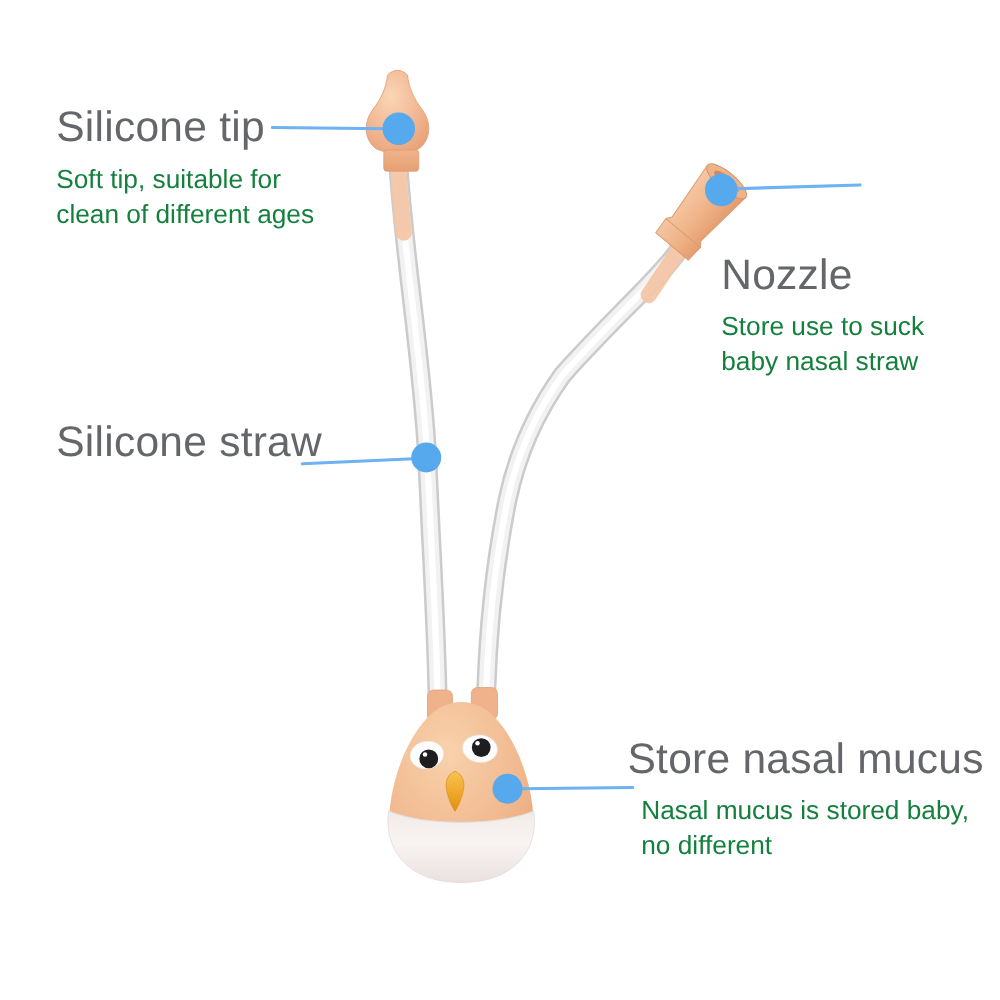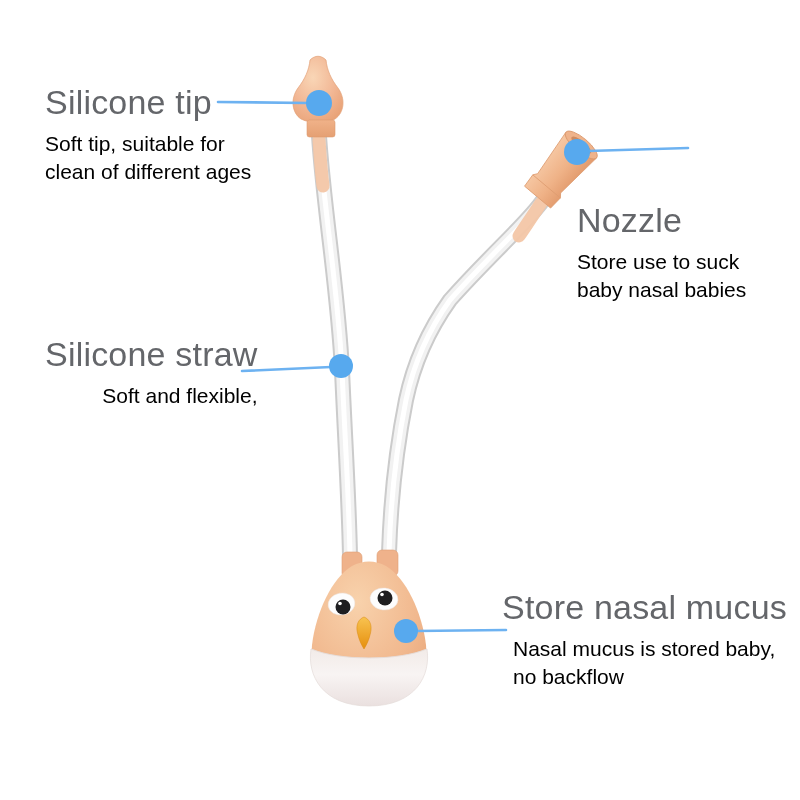--- a/index.html
+++ b/index.html
@@ -7,25 +7,25 @@
     position:relative; width:800px; height:800px; background:#ffffff;
     overflow:hidden; font-family:"Liberation Sans", sans-serif;
   }
   .product-svg { position:absolute; left:0; top:0; width:800px; height:800px; }
 
   .label { position:absolute; }
   .label h2 {
     margin:0; font-size:34px; font-weight:400; line-height:40px;
     color:#64666a; letter-spacing:0.2px; white-space:nowrap;
   }
-  .label .desc { margin:8px 0 0 0; font-size:21px; line-height:28px; color:#000000; }
+  .label .desc { margin:8px 0 0 0; font-size:21px; line-height:28px; color:#15803d; }
   .label .desc span { display:block; white-space:nowrap; }
 
   #label-silicone-tip   { left:45px;  top:82px;  }
-  #label-silicone-straw { left:45px;  top:334px;text-align:right; }
+  #label-silicone-straw { left:45px;  top:334px; }
   #label-nozzle         { left:577px; top:200px; }
   #label-store          { left:502px; top:587px; }
   #label-store .desc    { padding-left:11px; }
 
   
   .t-outer { stroke:#cbcbcb; stroke-width:16; fill:none; stroke-linecap:round; }
   .t-mid   { stroke:#f2f2f2; stroke-width:12; fill:none; stroke-linecap:round; }
   .t-hi    { stroke:#ffffff; stroke-width:5;  fill:none; stroke-linecap:round; }
   .tint    { stroke:#f3c6a6; stroke-width:13; fill:none; stroke-linecap:round; opacity:.95; }
 
@@ -139,32 +139,31 @@
     <p class="desc">
       <span>Soft tip, suitable for</span>
       <span>clean of different ages</span>
     </p>
   </div>
 
   <div class="label" id="label-nozzle">
     <h2>Nozzle</h2>
     <p class="desc">
       <span>Store use to suck</span>
-      <span>baby nasal babies</span>
+      <span>baby nasal straw</span>
     </p>
   </div>
 
   <div class="label" id="label-silicone-straw">
     <h2>Silicone straw</h2>
     <p class="desc">
-      <span>Soft and flexible,</span>
     </p>
   </div>
 
   <div class="label" id="label-store">
     <h2>Store nasal mucus</h2>
     <p class="desc">
       <span>Nasal mucus is stored baby,</span>
-      <span>no backflow</span>
+      <span>no different</span>
     </p>
   </div>
 
 </div>
 
 </body></html>

